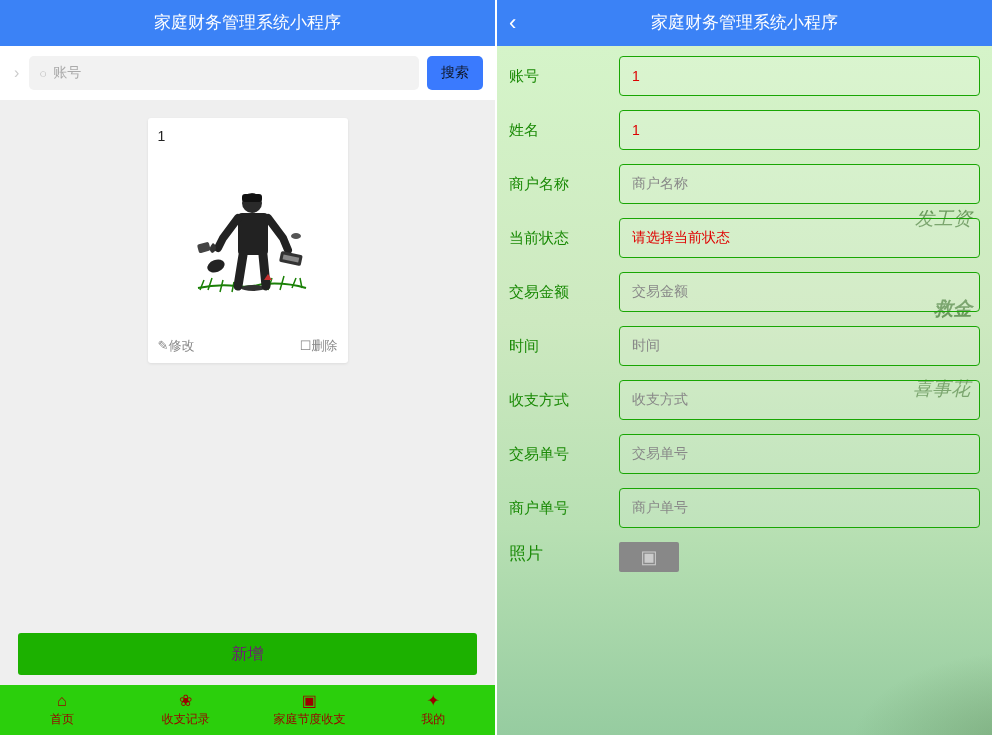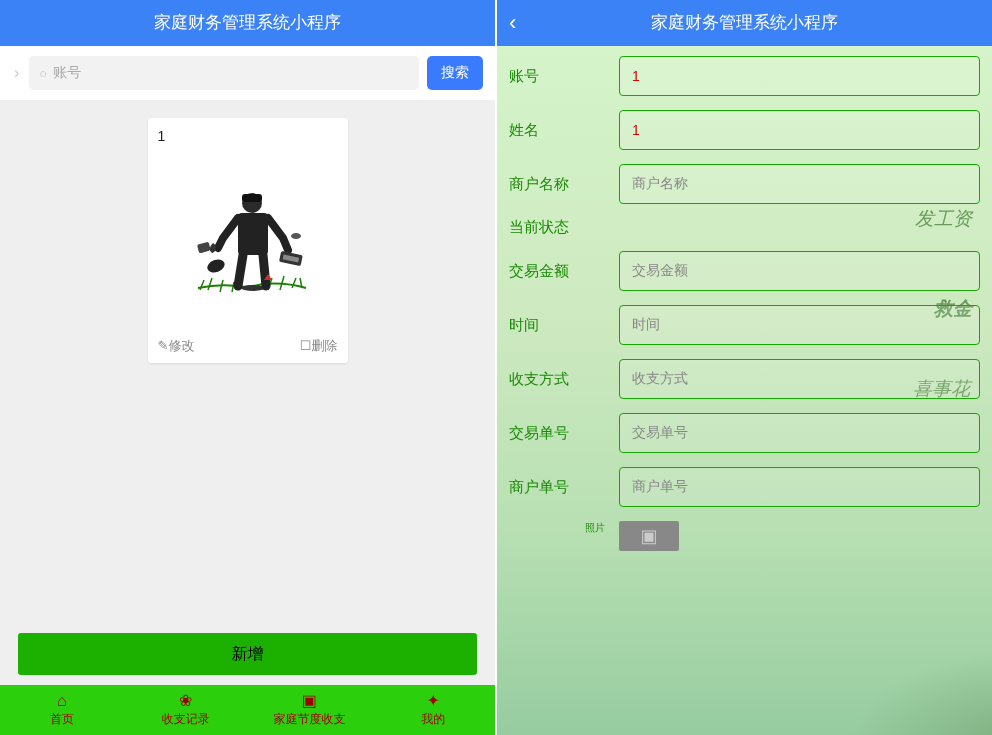--- a/index.html
+++ b/index.html
@@ -55,21 +55,21 @@
       color: #aaa;
       font-size: 14px;
     }
     .search-o {
       font-size: 13px;
       color: #bbb;
       margin-right: 6px;
     }
     .search-btn {
       background: #3a7afe;
-      color: #ffffff;
+      color: #0f172a;
       border: none;
       height: 34px;
       padding: 0 14px;
       border-radius: 5px;
       font-size: 14px;
       cursor: pointer;
     }
 
     .card {
       width: 200px;
@@ -103,21 +103,21 @@
     }
     .card-actions span { cursor: pointer; }
 
     .add-btn {
       position: absolute;
       left: 18px;
       right: 18px;
       bottom: 60px;
       height: 42px;
       background: #1cb100;
-      color: #000000;
+      color: #701a75;
       border: none;
       border-radius: 3px;
       font-size: 16px;
       cursor: pointer;
     }
 
     .tabbar {
       position: absolute;
       left: 0; right: 0; bottom: 0;
       height: 50px;
@@ -198,23 +198,22 @@
 
     .photo-row {
       display: flex;
       align-items: flex-start;
       gap: 14px;
       margin-top: 2px;
     }
     .photo-label {
       width: 96px;
       color: #1a8a06;
-      font-size: 10px;
+      font-size: 17px;
       font-weight: 500;
-      text-align: right;
     }
     .photo-box {
       width: 60px;
       height: 30px;
       background: #888;
       border-radius: 2px;
       display: flex;
       align-items: center;
       justify-content: center;
       color: #ccc;
@@ -308,20 +307,21 @@
         <div class="form-row">
           <div class="form-label">姓名</div>
           <div class="form-input">1</div>
         </div>
         <div class="form-row">
           <div class="form-label">商户名称</div>
           <div class="form-input placeholder">商户名称</div>
         </div>
         <div class="form-row">
           <div class="form-label">当前状态</div>
+          <div class="form-input danger-select">请选择当前状态</div>
         </div>
         <div class="form-row">
           <div class="form-label">交易金额</div>
           <div class="form-input placeholder">交易金额</div>
         </div>
         <div class="form-row">
           <div class="form-label">时间</div>
           <div class="form-input placeholder">时间</div>
         </div>
         <div class="form-row">

